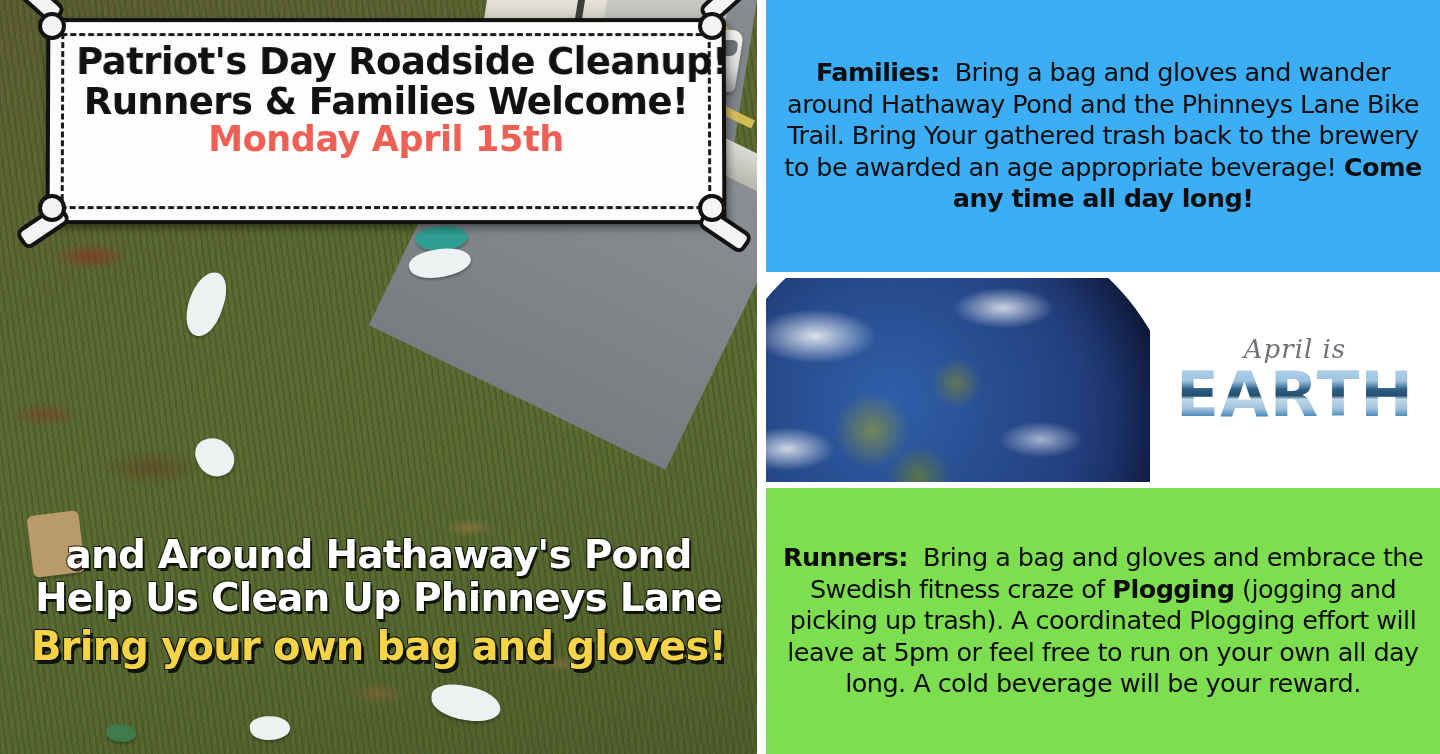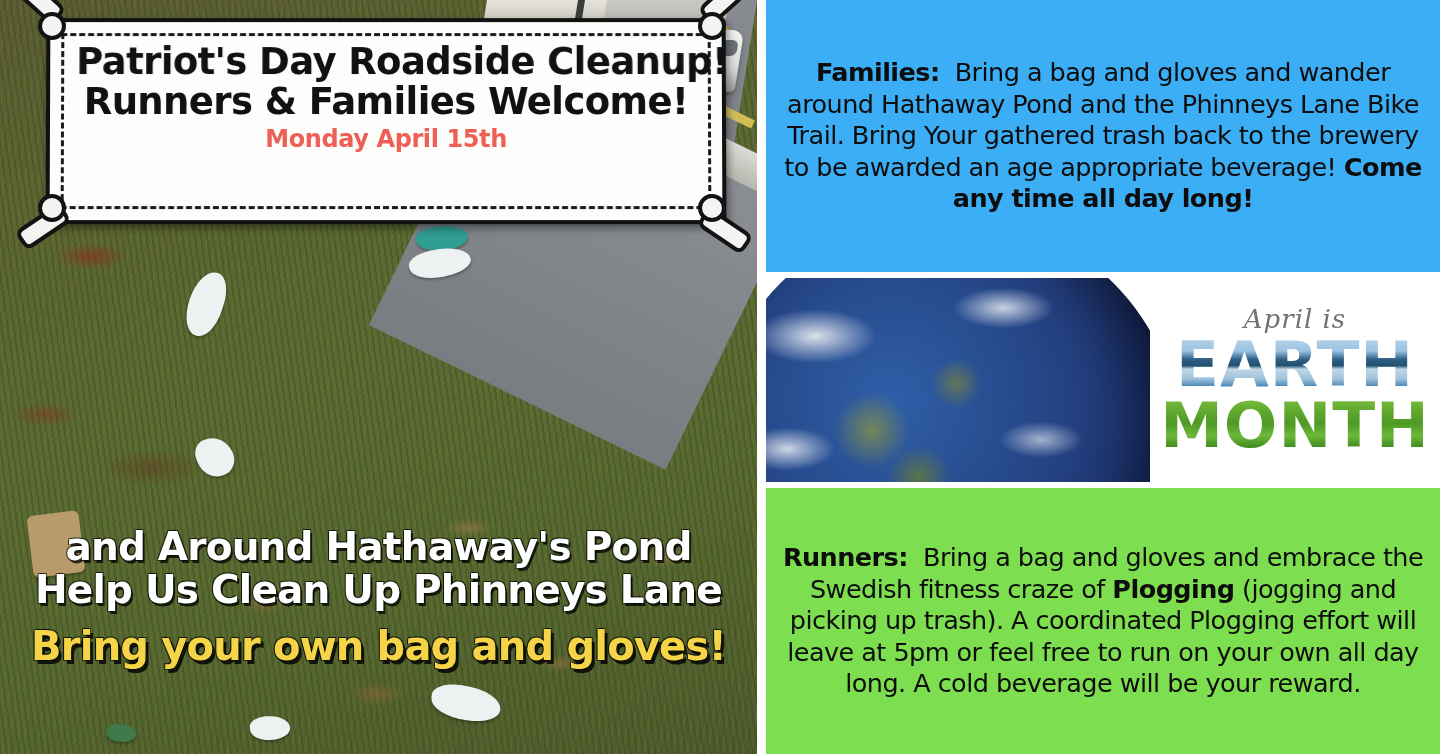--- a/index.html
+++ b/index.html
@@ -171,24 +171,23 @@
   .bn-l1, .bn-l2 {
     font-family: "DejaVu Sans", sans-serif;
     font-weight: bold;
     font-size: 37px;
     line-height: 1.07;
     color: #111;
     letter-spacing: -0.6px;
     white-space: nowrap;
   }
   .bn-l3 {
-    margin-top: 6px;
     font-family: "DejaVu Sans", sans-serif;
     font-weight: bold;
-    font-size: 24px;
+    font-size: 35px;
     line-height: 1.05;
     color: #ee6055;
     letter-spacing: -0.4px;
     white-space: nowrap;
   }
   
   .grommet {
     position: absolute;
     width: 20px; height: 20px;
     border-radius: 50%;
@@ -229,21 +228,21 @@
     color: #ffffff;
     letter-spacing: -0.8px;
     text-shadow:
       2px 3px 0 rgba(0,0,0,.75),
       -1px -1px 0 rgba(0,0,0,.55),
       1px -1px 0 rgba(0,0,0,.55),
       -1px  1px 0 rgba(0,0,0,.55);
     white-space: nowrap;
   }
   .hl-yellow {
-    margin-top: 12px;
+    margin-top: 4px;
     font-family: "DejaVu Sans", sans-serif;
     font-weight: bold;
     font-size: 40px;
     line-height: 1.1;
     color: #f5d547;
     letter-spacing: -0.8px;
     text-shadow:
       3px 4px 0 rgba(0,0,0,.8),
       -1px -1px 0 rgba(0,0,0,.6),
       1px -1px 0 rgba(0,0,0,.6),
@@ -434,21 +433,20 @@
       <div class="body-copy"><b>Families:</b>&nbsp; <span>Bring a bag and gloves and wander around Hathaway Pond and the Phinneys Lane Bike Trail.  Bring Your gathered trash back to the brewery to be awarded an age appropriate beverage!</span> <b>Come any time all day long!</b></div>
     </div>
 
     <div id="mid-strip">
       <div id="earth-photo">
         <div class="earth-globe"></div>
       </div>
       <div id="earth-month-logo">
         <div class="em-april">April is</div>
         <div class="em-earth">EARTH</div>
-        <div class="em-month">MONTH</div>
       </div>
     </div>
 
     <div class="panel" id="runners-panel">
       <div class="body-copy"><b>Runners:</b>&nbsp; <span>Bring a bag and gloves and embrace the Swedish fitness craze of </span><b>Plogging</b><span> (jogging and picking up trash).  A coordinated Plogging effort will leave at 5pm or feel free to run on your own all day long.   A cold beverage will be your reward.</span></div>
     </div>
 
   </div>
 </div>
 

